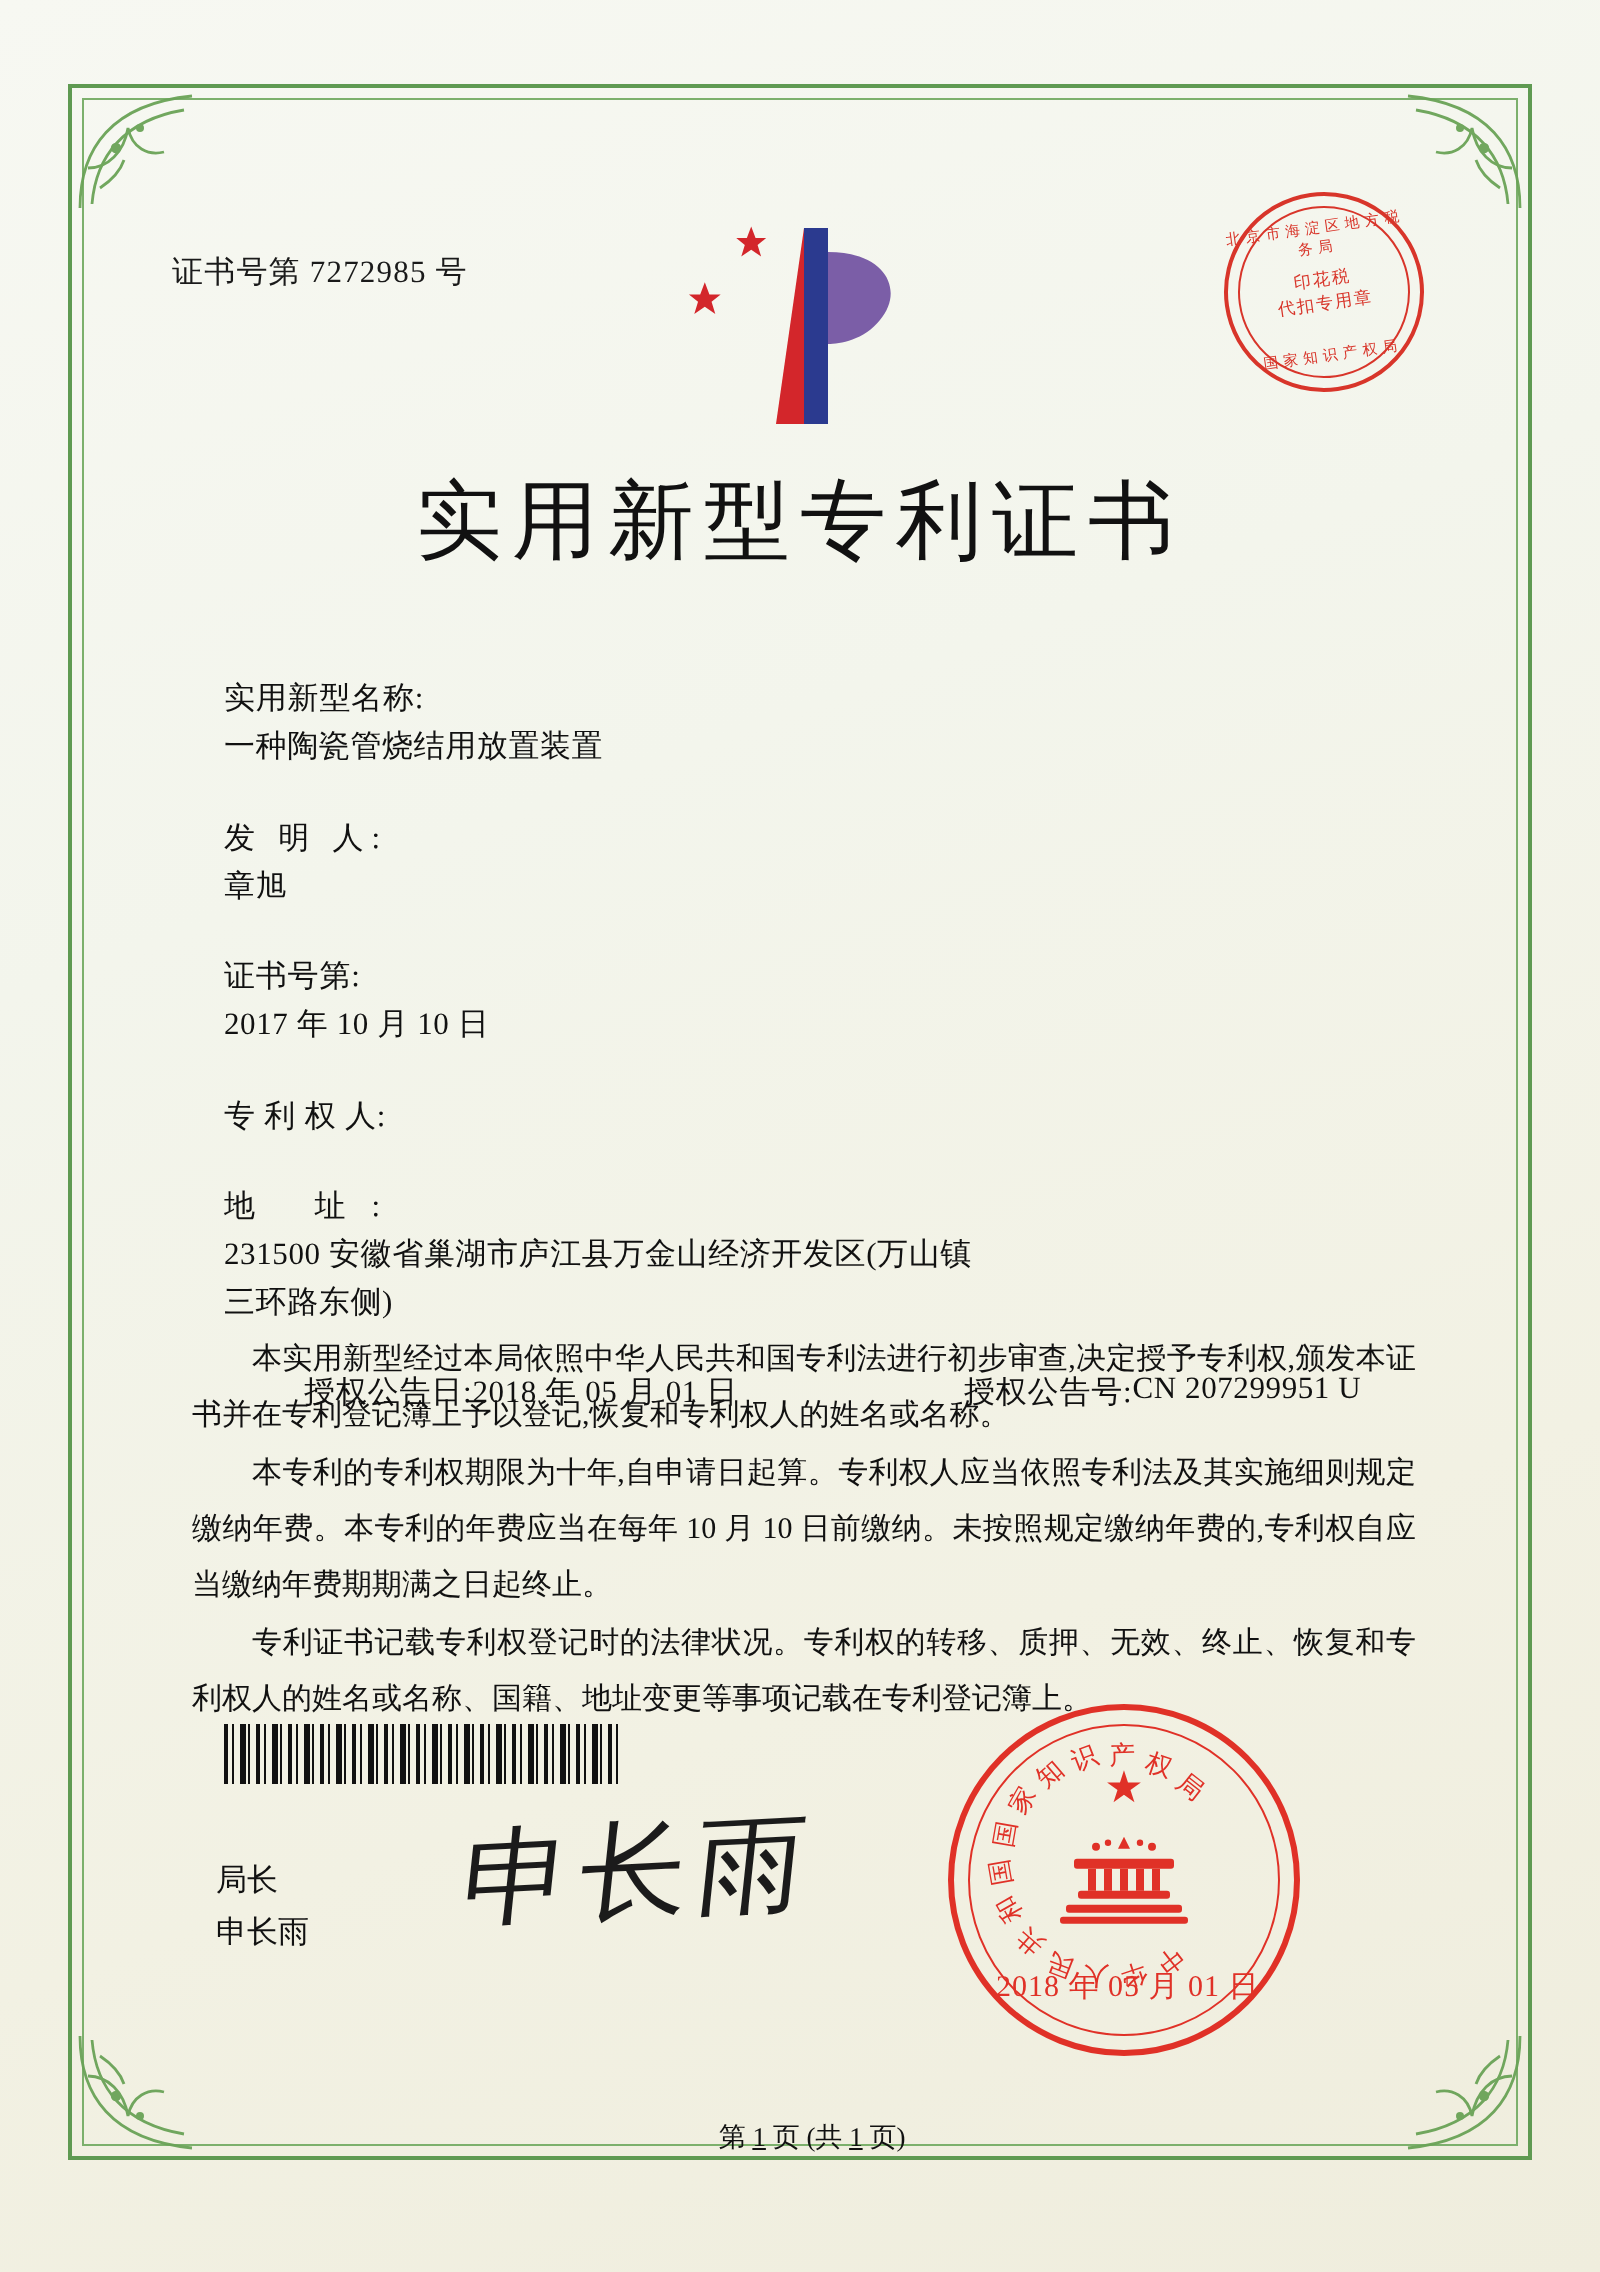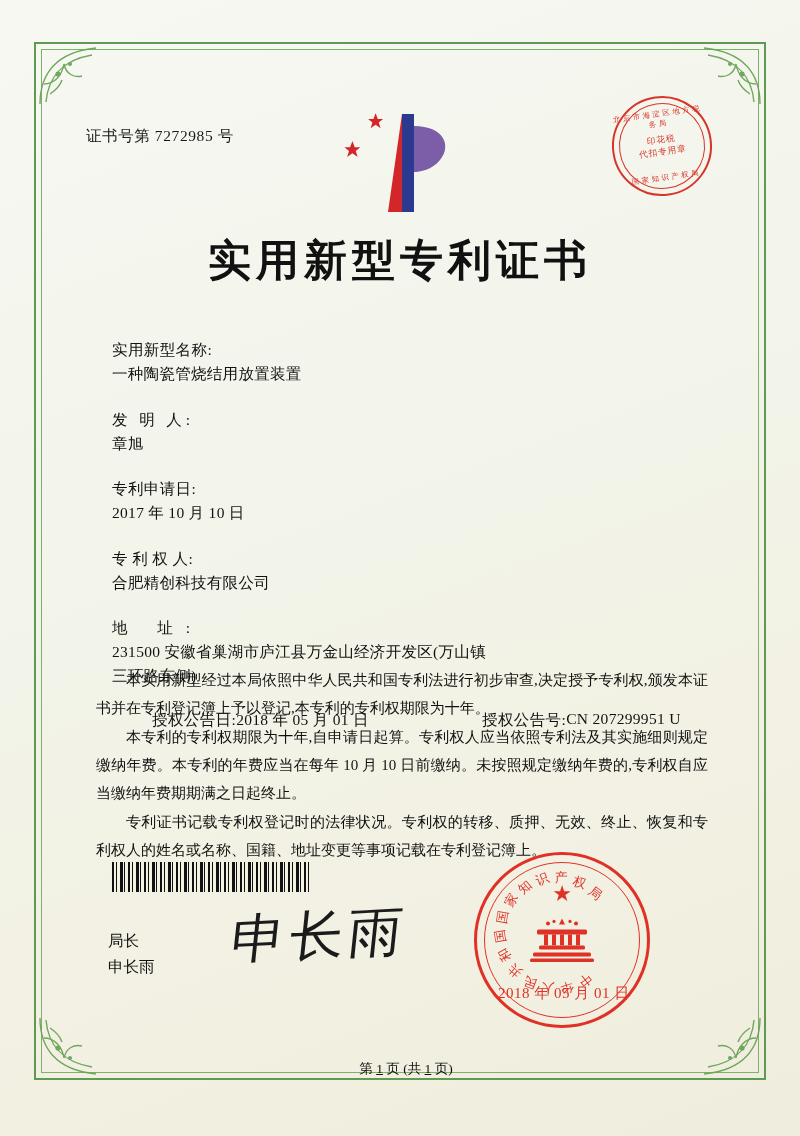--- a/index.html
+++ b/index.html
@@ -107,21 +107,21 @@
     letter-spacing: 1px;
   }
 
   
   .title {
     position: absolute;
     left: 0; right: 0;
     top: 232px;
     text-align: center;
     font-size: 43px;
-    font-weight: bold;
+    font-weight: normal;
     letter-spacing: 5px;
     color: #111;
     font-family: "DejaVu Serif", serif;
   }
 
   
   .fields {
     position: absolute;
     left: 112px;
     top: 338px;
@@ -366,27 +366,26 @@
       <span class="f-value">一种陶瓷管烧结用放置装置</span>
     </div>
 
     <div class="field">
       <span class="f-label spread">发 明 人:</span>
       <span class="f-value">章旭</span>
     </div>
 
 
     <div class="field">
-      <span class="f-label">专利申请日:</span>
+      <span class="f-label">证书号第:</span>
       <span class="f-value">2017 年 10 月 10 日</span>
     </div>
 
     <div class="field">
       <span class="f-label">专 利 权 人:</span>
-      <span class="f-value">合肥精创科技有限公司</span>
     </div>
 
     <div class="field">
       <span class="f-label spread">地 址:</span>
       <span class="f-value">
         <span>231500 安徽省巢湖市庐江县万金山经济开发区(万山镇</span>
         <span class="l2">三环路东侧)</span>
       </span>
     </div>
 
@@ -396,21 +395,21 @@
         <span class="f-value">2018 年 05 月 01 日</span>
       </div>
       <div class="col-right">
         <span class="f-label">授权公告号:</span>
         <span class="f-value">CN 207299951 U</span>
       </div>
     </div>
   </div>
 
   <div class="paras">
-    <p>本实用新型经过本局依照中华人民共和国专利法进行初步审查,决定授予专利权,颁发本证书并在专利登记簿上予以登记,本专利的专利权期限为十年。</p>
+    <p>本实用新型经过本局依照中华人民共和国专利法进行初步审查,决定授予专利权,颁发本证书并在专利登记簿上予以登记,恢复和专利权人的姓名或名称。</p>
     <p>本专利的专利权期限为十年,自申请日起算。专利权人应当依照专利法及其实施细则规定缴纳年费。本专利的年费应当在每年 10 月 10 日前缴纳。未按照规定缴纳年费的,专利权自应当缴纳年费期期满之日起终止。</p>
     <p>专利证书记载专利权登记时的法律状况。专利权的转移、质押、无效、终止、恢复和专利权人的姓名或名称、国籍、地址变更等事项记载在专利登记簿上。</p>
   </div>
 
   <div class="barcode"></div>
 
   <div class="sig-label">
     <div>局长</div>
     <div>申长雨</div>
   </div>

